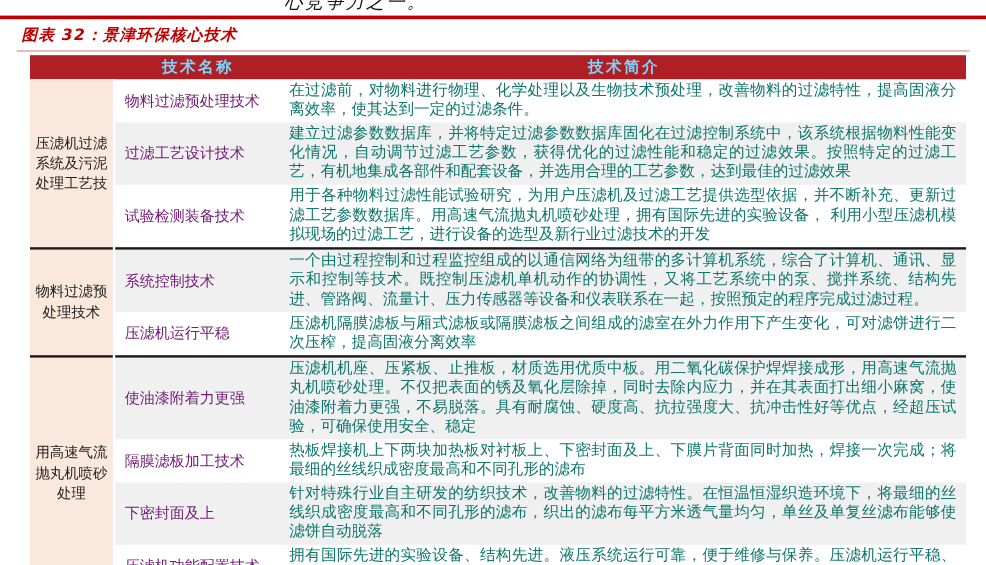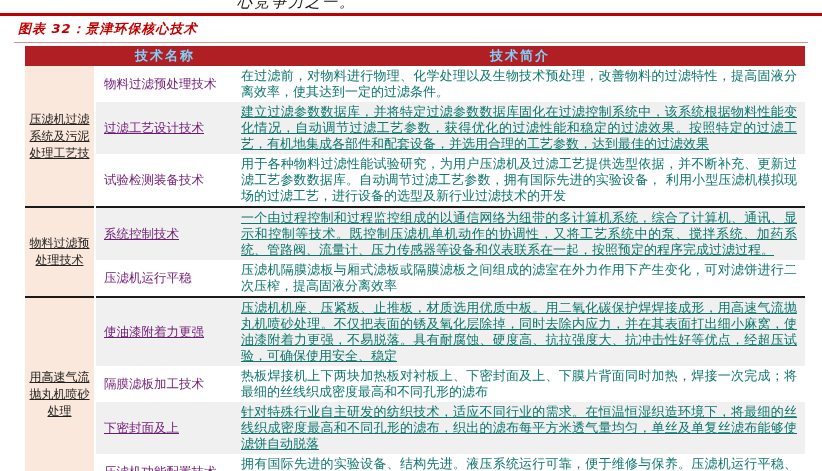--- a/index.html
+++ b/index.html
@@ -29,28 +29,28 @@
   .table-wrap{margin:3px 0 0 25px;width:780px;}
   table{border-collapse:collapse;width:780px;table-layout:fixed;}
   col.c1{width:70px;} col.c2{width:140px;} col.c3{width:570px;}
   thead th{
     background:var(--header);color:#7dd3fc;font-size:13px;font-weight:bold;
     height:20px;padding:0 0 1px 0;letter-spacing:2px;
   }
   td{vertical-align:middle;}
   td.group{
     background:var(--pink);font-size:12px;line-height:17px;text-align:center;
-    vertical-align:middle;border-right:2px solid #fff;color:#222;padding:0 4px;text-decoration:underline;
+    vertical-align:middle;border-right:2px solid #fff;color:#222;padding:0 4px;
   }
   td.name{font-size:12.5px;padding:2px 4px 2px 8px;color:#701a75;line-height:16px;}
   td.desc{
     font-size:13px;line-height:16px;padding:2px 8px 2px 6px;color:#0f766e;
     text-align:justify;
   }
-  tr.gray td.name, tr.gray td.desc{background:var(--grayrow);text-decoration:underline;}
+  tr.gray td.name, tr.gray td.desc{background:var(--grayrow);}
   tr.sep td{border-top:2px solid var(--line);}
   .rule-bottom{margin-left:18px;width:789px;height:2px;background:#222;}
   .source-text{
     margin:5px 0 0 18px;font-size:12.5px;font-style:italic;color:var(--accent);
     letter-spacing:1px;
   }
 </style>
 </head>
 <body>
 
@@ -82,45 +82,45 @@
         <td class="group" rowspan="3">压滤机过滤系统及污泥处理工艺技</td>
         <td class="name">物料过滤预处理技术</td>
         <td class="desc">在过滤前，对物料进行物理、化学处理以及生物技术预处理，改善物料的过滤特性，提高固液分离效率，使其达到一定的过滤条件。</td>
       </tr>
       <tr class="gray">
         <td class="name">过滤工艺设计技术</td>
         <td class="desc">建立过滤参数数据库，并将特定过滤参数数据库固化在过滤控制系统中，该系统根据物料性能变化情况，自动调节过滤工艺参数，获得优化的过滤性能和稳定的过滤效果。按照特定的过滤工艺，有机地集成各部件和配套设备，并选用合理的工艺参数，达到最佳的过滤效果</td>
       </tr>
       <tr class="white">
         <td class="name">试验检测装备技术</td>
-        <td class="desc">用于各种物料过滤性能试验研究，为用户压滤机及过滤工艺提供选型依据，并不断补充、更新过滤工艺参数数据库。自动调节过滤工艺参数，拥有国际先进的实验设备， 利用小型压滤机模拟现场的过滤工艺，进行设备的选型及新行业过滤技术的开发</td>
+        <td class="desc">用于各种物料过滤性能试验研究，为用户压滤机及过滤工艺提供选型依据，并不断补充、更新过滤工艺参数数据库。用高速气流抛丸机喷砂处理，拥有国际先进的实验设备， 利用小型压滤机模拟现场的过滤工艺，进行设备的选型及新行业过滤技术的开发</td>
       </tr>
 
       <tr class="gray sep">
         <td class="group" rowspan="2">物料过滤预处理技术</td>
         <td class="name">系统控制技术</td>
-        <td class="desc">一个由过程控制和过程监控组成的以通信网络为纽带的多计算机系统，综合了计算机、通讯、显示和控制等技术。既控制压滤机单机动作的协调性，又将工艺系统中的泵、搅拌系统、加药系统、管路阀、流量计、压力传感器等设备和仪表联系在一起，按照预定的程序完成过滤过程。</td>
+        <td class="desc">一个由过程控制和过程监控组成的以通信网络为纽带的多计算机系统，综合了计算机、通讯、显示和控制等技术。既控制压滤机单机动作的协调性，又将工艺系统中的泵、搅拌系统、结构先进、管路阀、流量计、压力传感器等设备和仪表联系在一起，按照预定的程序完成过滤过程。</td>
       </tr>
       <tr class="white">
         <td class="name">压滤机运行平稳</td>
         <td class="desc">压滤机隔膜滤板与厢式滤板或隔膜滤板之间组成的滤室在外力作用下产生变化，可对滤饼进行二次压榨，提高固液分离效率</td>
       </tr>
 
       <tr class="gray sep">
         <td class="group" rowspan="4">用高速气流抛丸机喷砂处理</td>
         <td class="name">使油漆附着力更强</td>
         <td class="desc">压滤机机座、压紧板、止推板，材质选用优质中板。用二氧化碳保护焊焊接成形，用高速气流抛丸机喷砂处理。不仅把表面的锈及氧化层除掉，同时去除内应力，并在其表面打出细小麻窝，使油漆附着力更强，不易脱落。具有耐腐蚀、硬度高、抗拉强度大、抗冲击性好等优点，经超压试验，可确保使用安全、稳定</td>
       </tr>
       <tr class="white">
         <td class="name">隔膜滤板加工技术</td>
         <td class="desc">热板焊接机上下两块加热板对衬板上、下密封面及上、下膜片背面同时加热，焊接一次完成；将最细的丝线织成密度最高和不同孔形的滤布</td>
       </tr>
       <tr class="gray">
         <td class="name">下密封面及上</td>
-        <td class="desc">针对特殊行业自主研发的纺织技术，适应不同行业的需求。在恒温恒湿织造环境下，将最细的丝线织成密度最高和不同孔形的滤布，织出的滤布每平方米透气量均匀，单丝及单复丝滤布能够使滤饼自动脱落</td>
+        <td class="desc">针对特殊行业自主研发的纺织技术，改善物料的过滤特性。在恒温恒湿织造环境下，将最细的丝线织成密度最高和不同孔形的滤布，织出的滤布每平方米透气量均匀，单丝及单复丝滤布能够使滤饼自动脱落</td>
       </tr>
       <tr class="white">
         <td class="name">压滤机功能配置技术</td>
         <td class="desc">拥有国际先进的实验设备、结构先进。液压系统运行可靠，便于维修与保养。压滤机运行平稳、可靠，压滤机操作方便、运行灵活、安全可靠</td>
       </tr>
     </tbody>
   </table>
 </div>
 
 <div class="rule-bottom"></div>

